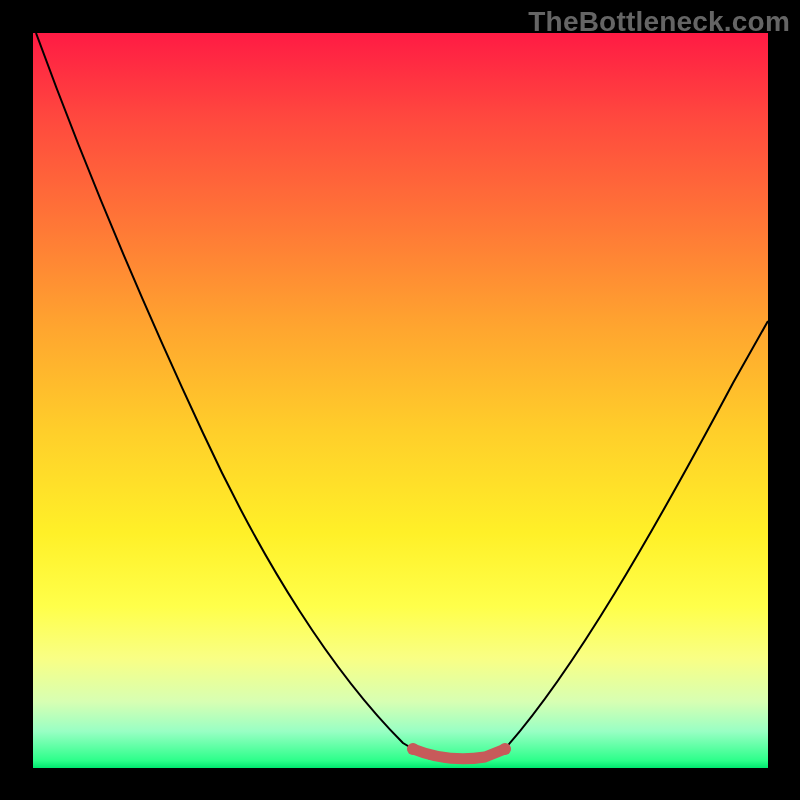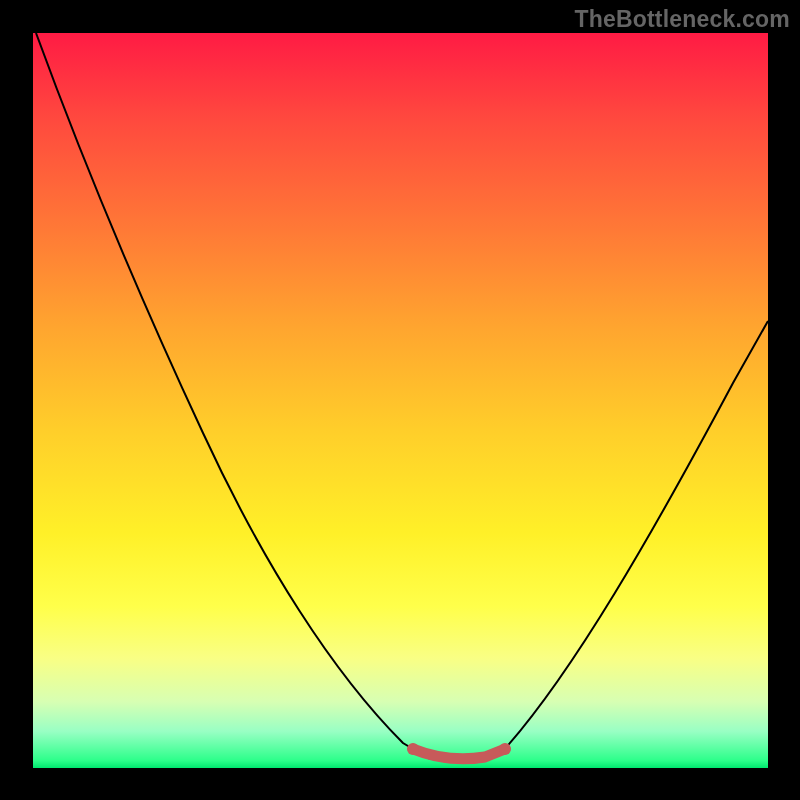--- a/index.html
+++ b/index.html
@@ -30,21 +30,21 @@
       #99ffc4 95%,
       #2cff8a 99%,
       #00e86f 100%
     );
   }
   .watermark {
     position: absolute;
     top: 6px;
     right: 10px;
     font-family: Arial, Helvetica, sans-serif;
-    font-size: 23px;
+    font-size: 28px;
     font-weight: 600;
     color: #656565;
     letter-spacing: 0.2px;
   }
   svg.curve {
     position: absolute;
     left: 0;
     top: 0;
     width: 735px;
     height: 735px;

